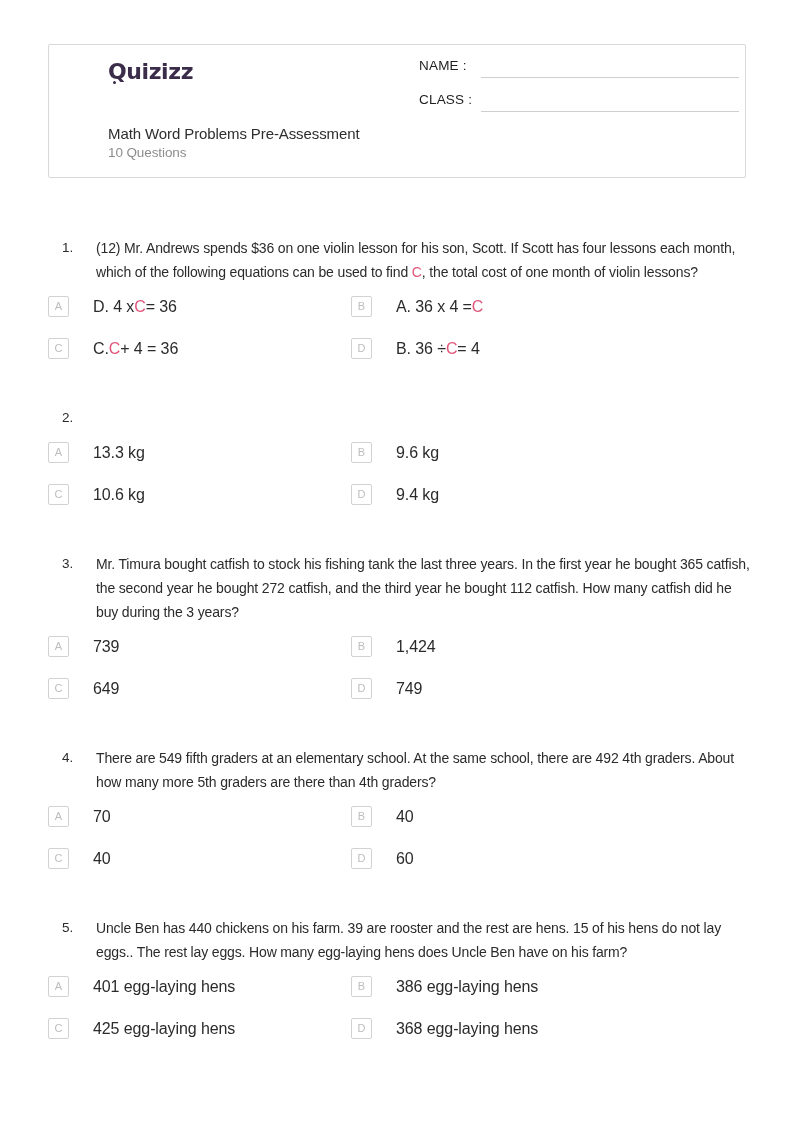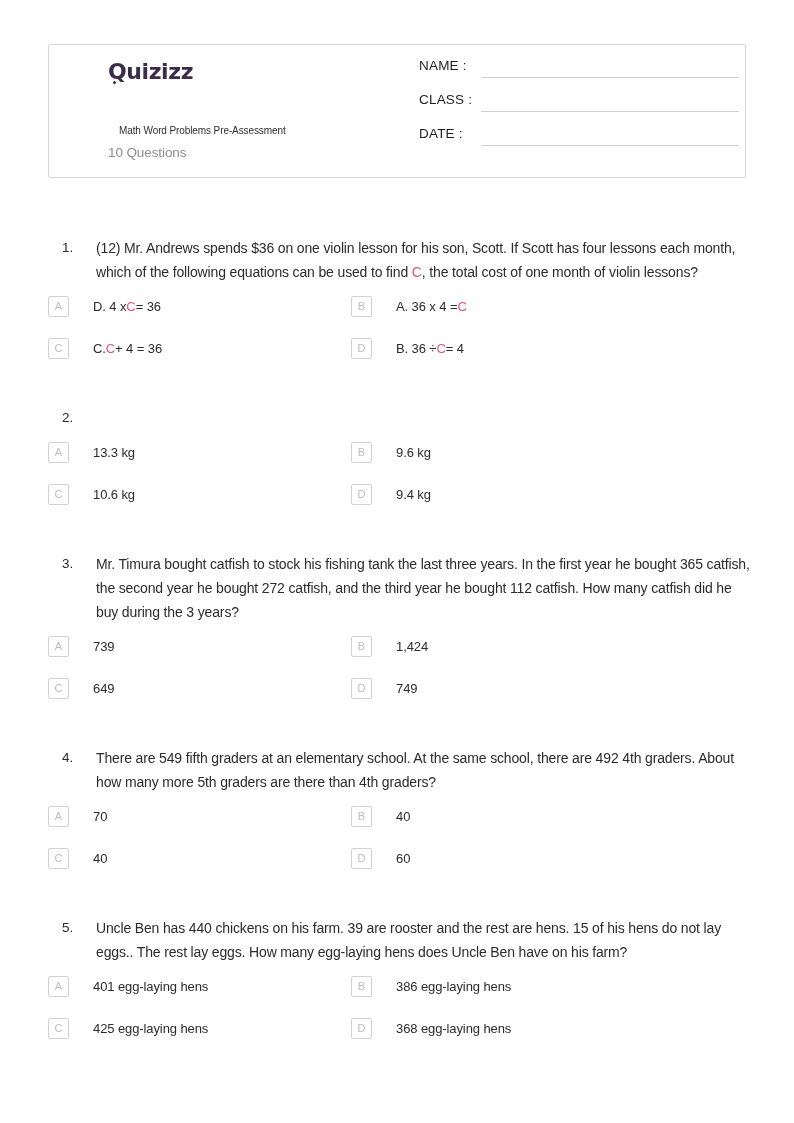--- a/index.html
+++ b/index.html
@@ -57,23 +57,23 @@
     left: 5px;
     bottom: -1px;
     width: 3px;
     height: 3px;
     border-radius: 50%;
     background: #3b2c4a;
   }
 
   .quiz-title {
     position: absolute;
-    left: 58px;
+    left: 47px;
     top: 80px;
-    font-size: 10px;
+    font-size: 15px;
     color: #2e2e2e;
     letter-spacing: -0.1px;
     white-space: nowrap;
   }
 
   .quiz-count {
     position: absolute;
     left: 47px;
     top: 100px;
     font-size: 13.5px;
@@ -177,21 +177,21 @@
     flex: none;
     font-size: 11px;
     color: #bdbdbd;
     text-align: center;
     line-height: 19px;
     font-family: "Liberation Sans", sans-serif;
   }
 
   .opt-text {
     margin-left: 24px;
-    font-size: 13px;
+    font-size: 16px;
     color: #2b2b2b;
     line-height: 21px;
     letter-spacing: -0.1px;
   }
 
   .opt-text .var { color: #e0567a; }
 </style>
 </head>
 <body>
 
@@ -209,24 +209,20 @@
 
     <div class="header-right">
       <div class="field-row">
         <div class="field-label">NAME :</div>
         <div class="field-line"></div>
       </div>
       <div class="field-row">
         <div class="field-label">CLASS :</div>
         <div class="field-line"></div>
       </div>
-      <div class="field-row">
-        <div class="field-label">DATE  :</div>
-        <div class="field-line"></div>
-      </div>
     </div>
 
   </div>
 
   <div class="questions" id="questions-container">
       <div class="question-block">
         <div class="q-head">
           <div class="q-num">1.</div>
           <div class="q-text"><span>(12) Mr. Andrews spends $36 on one violin lesson for his son, Scott.  If Scott has four lessons each month, which of the following equations can be used to find </span><span class="var">C</span><span>, the total cost of one month of violin lessons?</span></div>
         </div>

